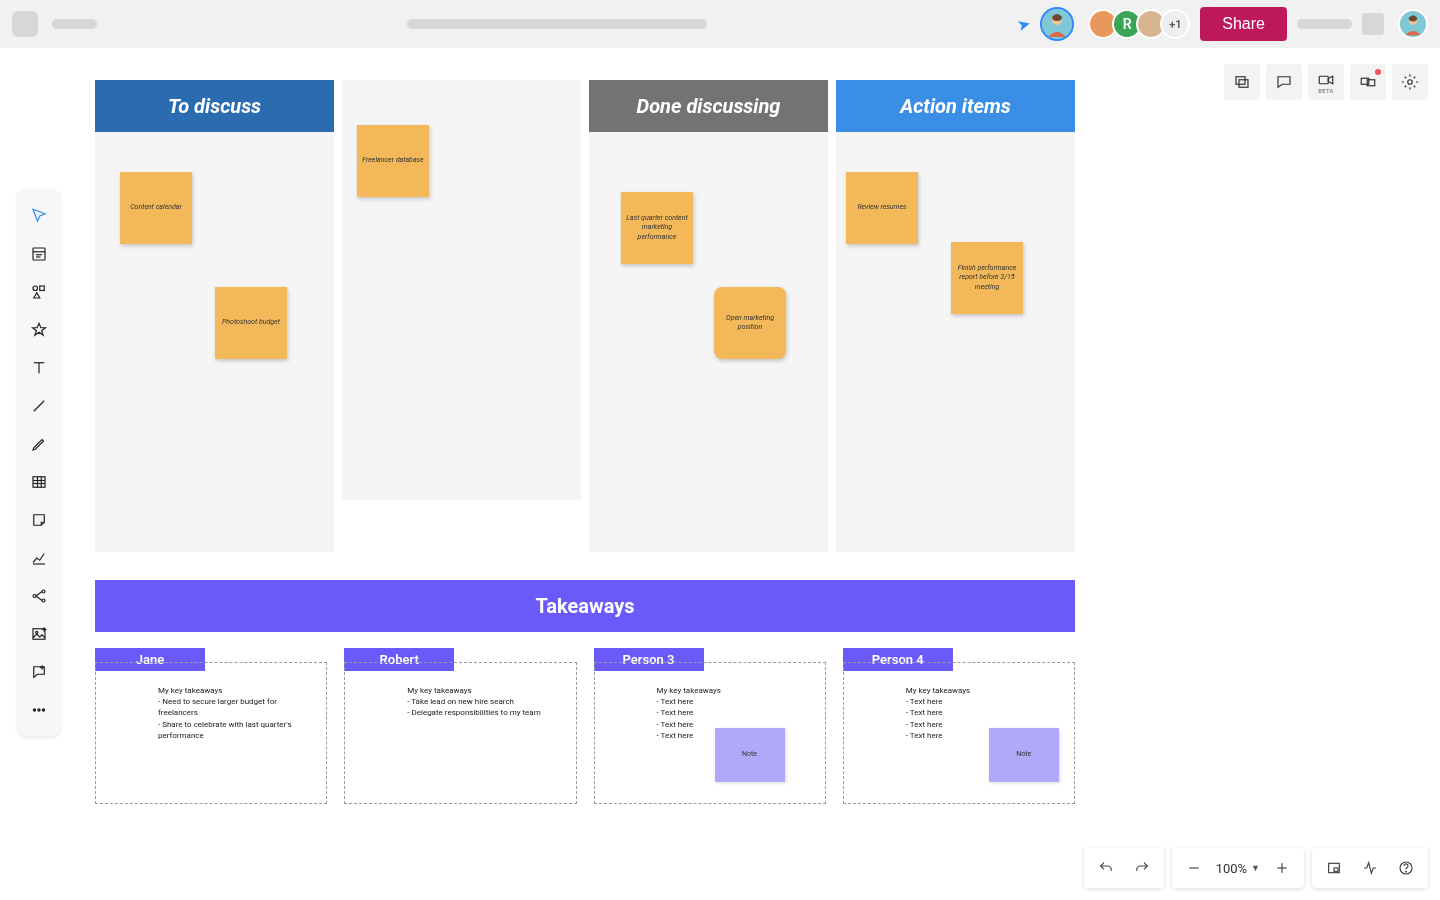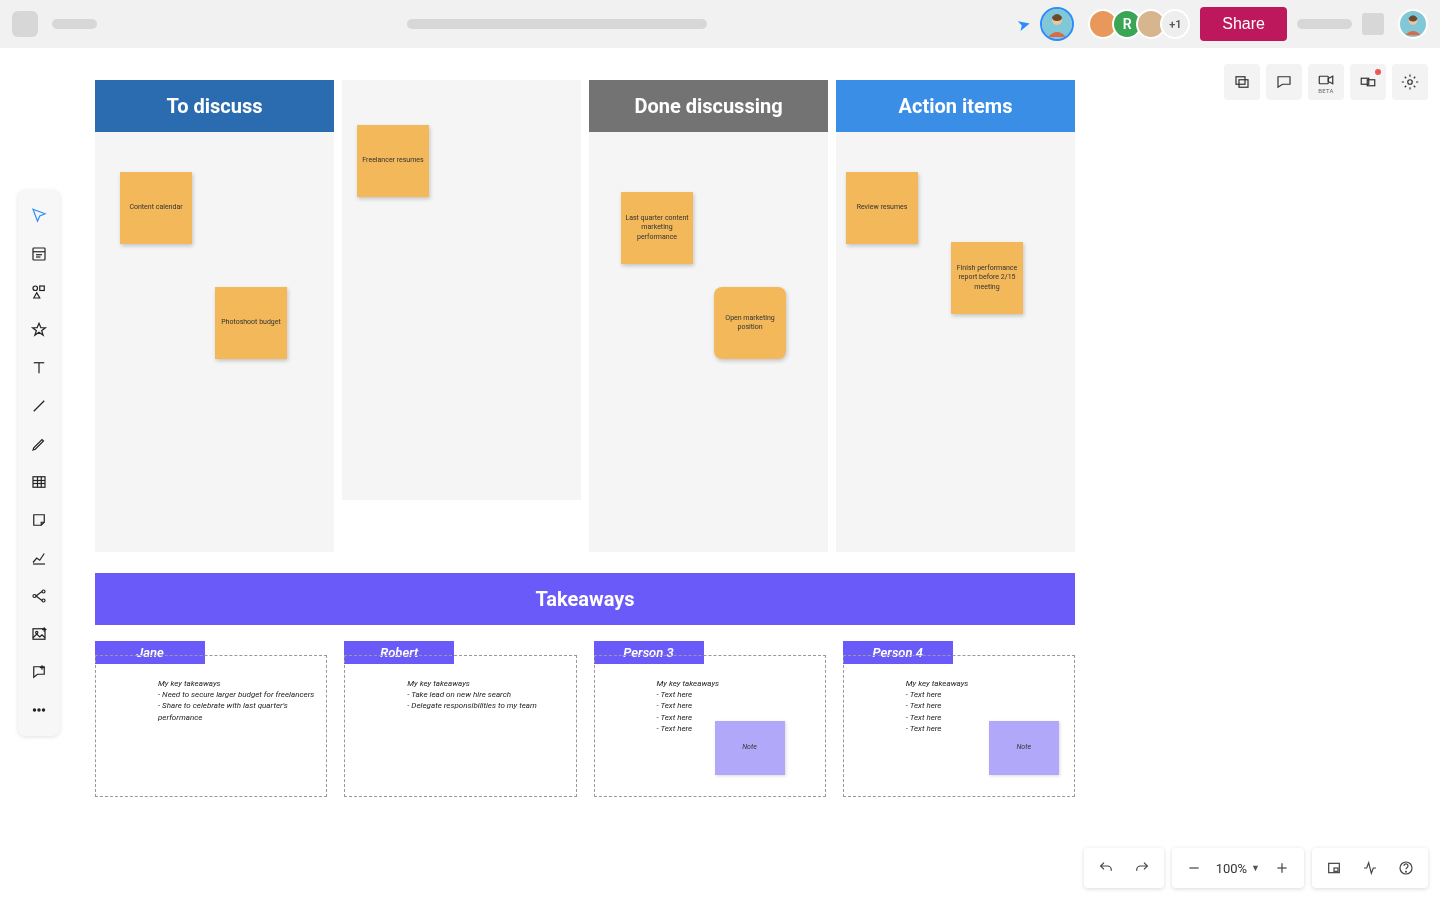--- a/index.html
+++ b/index.html
@@ -86,46 +86,46 @@
 .ricon svg { width: 18px; height: 18px; stroke: #333; fill: none; stroke-width: 1.6; }
 .ricon .beta { font-size: 6px; color: #666; letter-spacing: 0.3px; margin-top: -2px; }
 .ricon .dot { position: absolute; top: 5px; right: 5px; width: 6px; height: 6px; background: #e55; border-radius: 50%; }
 
 
 .board {
   position: absolute;
   left: 95px; top: 80px;
   width: 980px;
 }
-.columns { display: flex; gap: 8px; }
+.columns { display: flex; gap: 8px; font-style: italic; }
 .col { flex: 1; }
 .col-header {
   color: #fff; font-weight: 700; font-size: 20px;
   padding: 14px 0; text-align: center;
 }
 .col-body {
   background: #f5f5f5; height: 420px; position: relative;
 }
 .sticky {
   position: absolute;
   width: 72px; height: 72px;
   background: #f2b85a;
   box-shadow: 1px 2px 4px rgba(0,0,0,0.2);
   font-size: 7px; color: #333;
   display: flex; align-items: center; justify-content: center;
   text-align: center; padding: 4px;
   line-height: 1.3;
 }
 .takeaways-bar {
-  margin-top: 21px;
+  margin-top: 28px;
   background: #6a5af9;
   color: #fff; font-weight: 700; font-size: 20px;
   text-align: center; padding: 14px 11px;
 }
-.takeaways-row { display: flex; gap: 17px; margin-top: 30px; font-style: italic; }
+.takeaways-row { display: flex; gap: 17px; margin-top: 30px; }
 .takeaway { flex: 1; position: relative; }
 .tk-label {
   position: absolute; top: -14px; left: 0;
   width: 110px; background: #6a5af9; color: #fff;
   font-size: 13px; font-weight: 600; text-align: center;
   padding: 4px 0;
 }
 .tk-box {
   border: 1.5px dashed #999;
   height: 142px;
@@ -342,21 +342,21 @@
   <div class="columns" id="columns">
       <div class="col">
         <div class="col-header" style="background: rgb(43, 108, 176);">To discuss</div>
         <div class="col-body">
           <div class="sticky" style="left: 25px; top: 40px;">Content calendar</div>
           <div class="sticky" style="left: 120px; top: 155px;">Photoshoot budget</div>
         </div>
       </div>
       <div class="col">
         <div class="col-body">
-          <div class="sticky" style="left: 15px; top: 45px;">Freelancer resumes</div>
+          <div class="sticky" style="left: 15px; top: 45px;">Freelancer database</div>
         </div>
       </div>
       <div class="col">
         <div class="col-header" style="background: #737373;">Done discussing</div>
         <div class="col-body">
           <div class="sticky" style="left: 32px; top: 60px;">Last quarter content marketing performance</div>
           <div class="sticky" style="left: 125px; top: 155px; border-radius: 8px;">Open marketing position</div>
         </div>
       </div>
       <div class="col">

